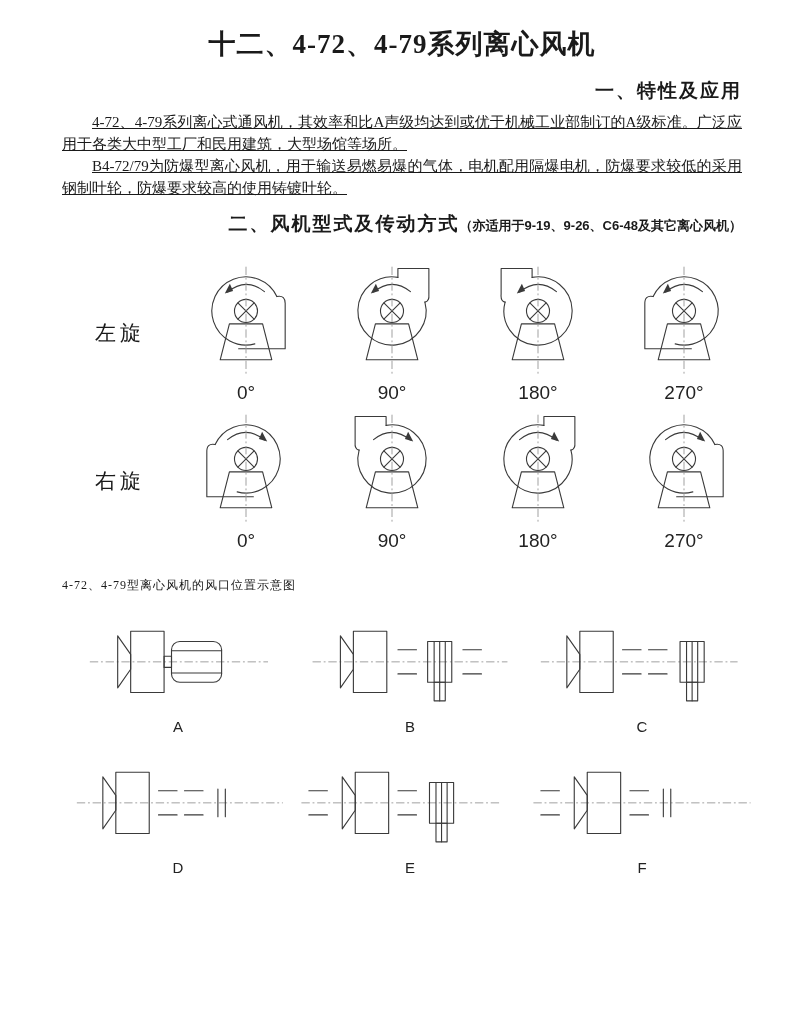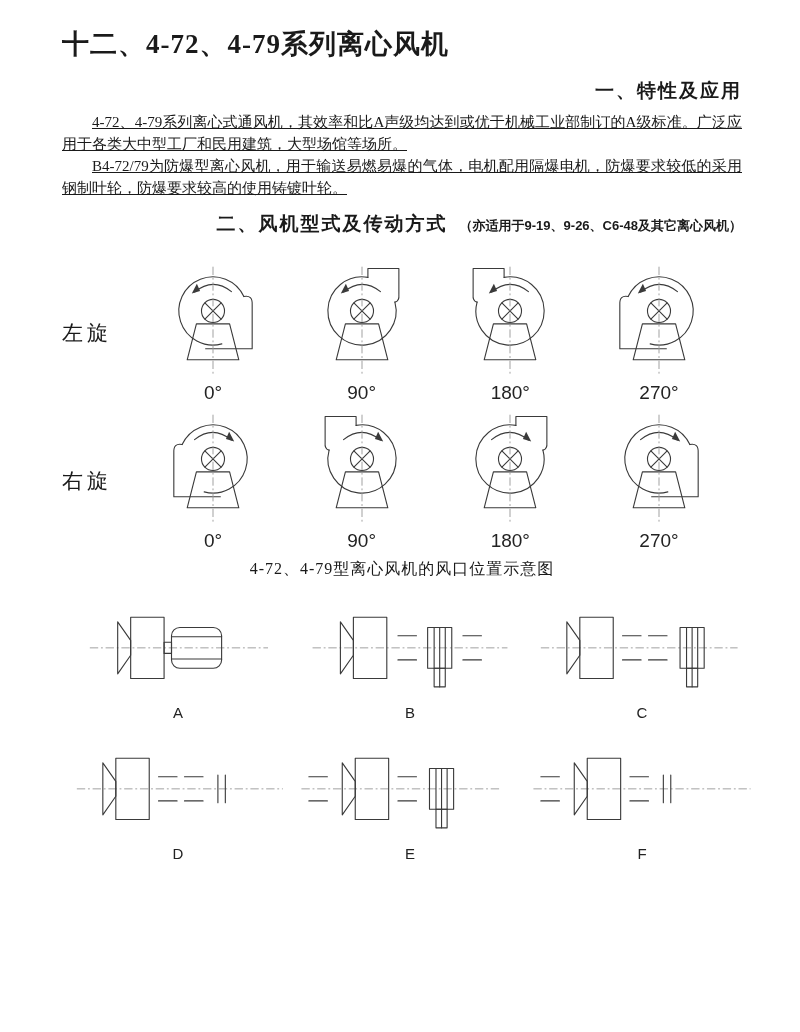--- a/index.html
+++ b/index.html
@@ -1,34 +1,34 @@
 <!DOCTYPE html>
 <html lang="zh"><head>
 <meta charset="utf-8">
 <style>
   html,body{margin:0;padding:0;background:#fff;}
   body{width:800px;height:1032px;overflow:hidden;color:#1a1a1a;
        font-family:"Liberation Serif","DejaVu Serif",serif;}
   .page{padding:20px 58px 0 62px;}
-  .doc-title{text-align:left;font-family:"Liberation Serif","DejaVu Serif",serif;
+  .doc-title{text-align:center;font-family:"Liberation Serif","DejaVu Serif",serif;
              font-weight:bold;font-size:27px;margin:6px 0 16px;letter-spacing:1px;}
   .sec-heading{font-family:"Liberation Sans","DejaVu Sans",sans-serif;
                font-weight:bold;font-size:19px;margin:12px 0 7px;letter-spacing:2px;text-align:right;}
-  .sec-heading .heading-note{font-size:13px;letter-spacing:0;font-weight:bold;margin-left:12px;}
+  .sec-heading .heading-note{font-size:13px;letter-spacing:0;font-weight:bold;}
   p.body{font-size:15px;line-height:22px;margin:0;text-indent:2em;text-align:justify;text-decoration:underline;}
   
-  .rot-figure{margin-top:22px;}
+  .rot-figure{margin-top:22px;margin-left:33px;}
   .rot-row{display:flex;align-items:center;height:148px;}
   .rot-label{width:78px;font-size:21px;letter-spacing:4px;flex:0 0 78px;}
   .rot-cells{flex:1;display:flex;justify-content:space-between;padding-right:10px;}
   .rot-cell{width:146px;text-align:center;}
   .rot-cell svg{display:block;margin:0 auto;width:132px;height:118px;}
   .angle-label{font-family:"Liberation Sans","DejaVu Sans",sans-serif;
                font-size:19px;margin-top:1px;color:#222;}
-  .fig-caption{text-align:center;font-size:16px;letter-spacing:1px;margin:4px 0 4px;}
+  .fig-caption{font-size:12px;letter-spacing:1px;margin:22px 0 4px;}
   
   .trans-figure{margin-top:10px;}
   .trans-row{display:flex;justify-content:space-between;}
   .trans-cell{width:232px;text-align:center;}
   .trans-cell svg{display:block;width:232px;height:112px;}
   .trans-label{font-family:"Liberation Sans","DejaVu Sans",sans-serif;
                font-size:15px;color:#222;margin:2px 0 10px;}
   
   svg .ln{fill:none;stroke:#3a3a3a;stroke-width:1.2;stroke-linejoin:round;stroke-linecap:round;}
   svg .wf{fill:#fff;stroke:#3a3a3a;stroke-width:1.2;}

